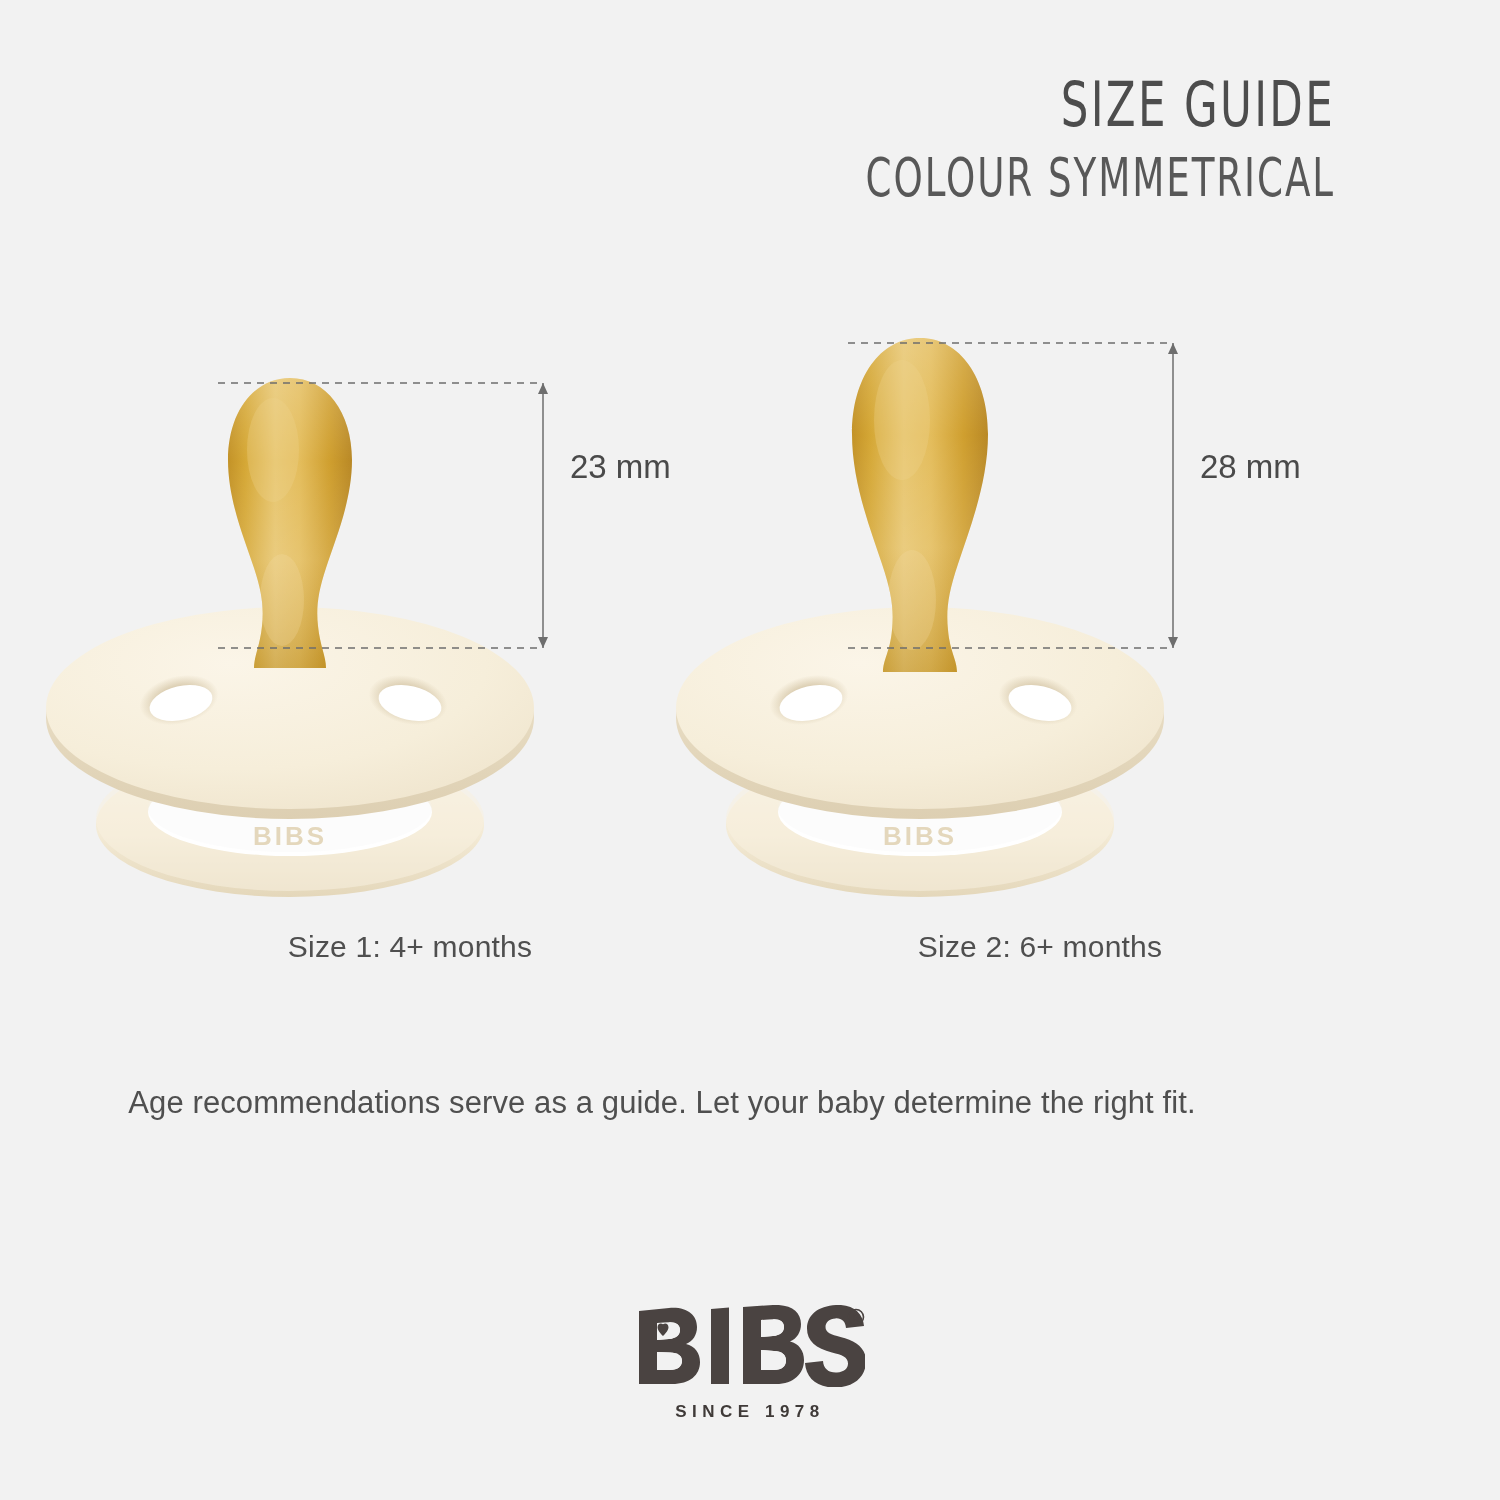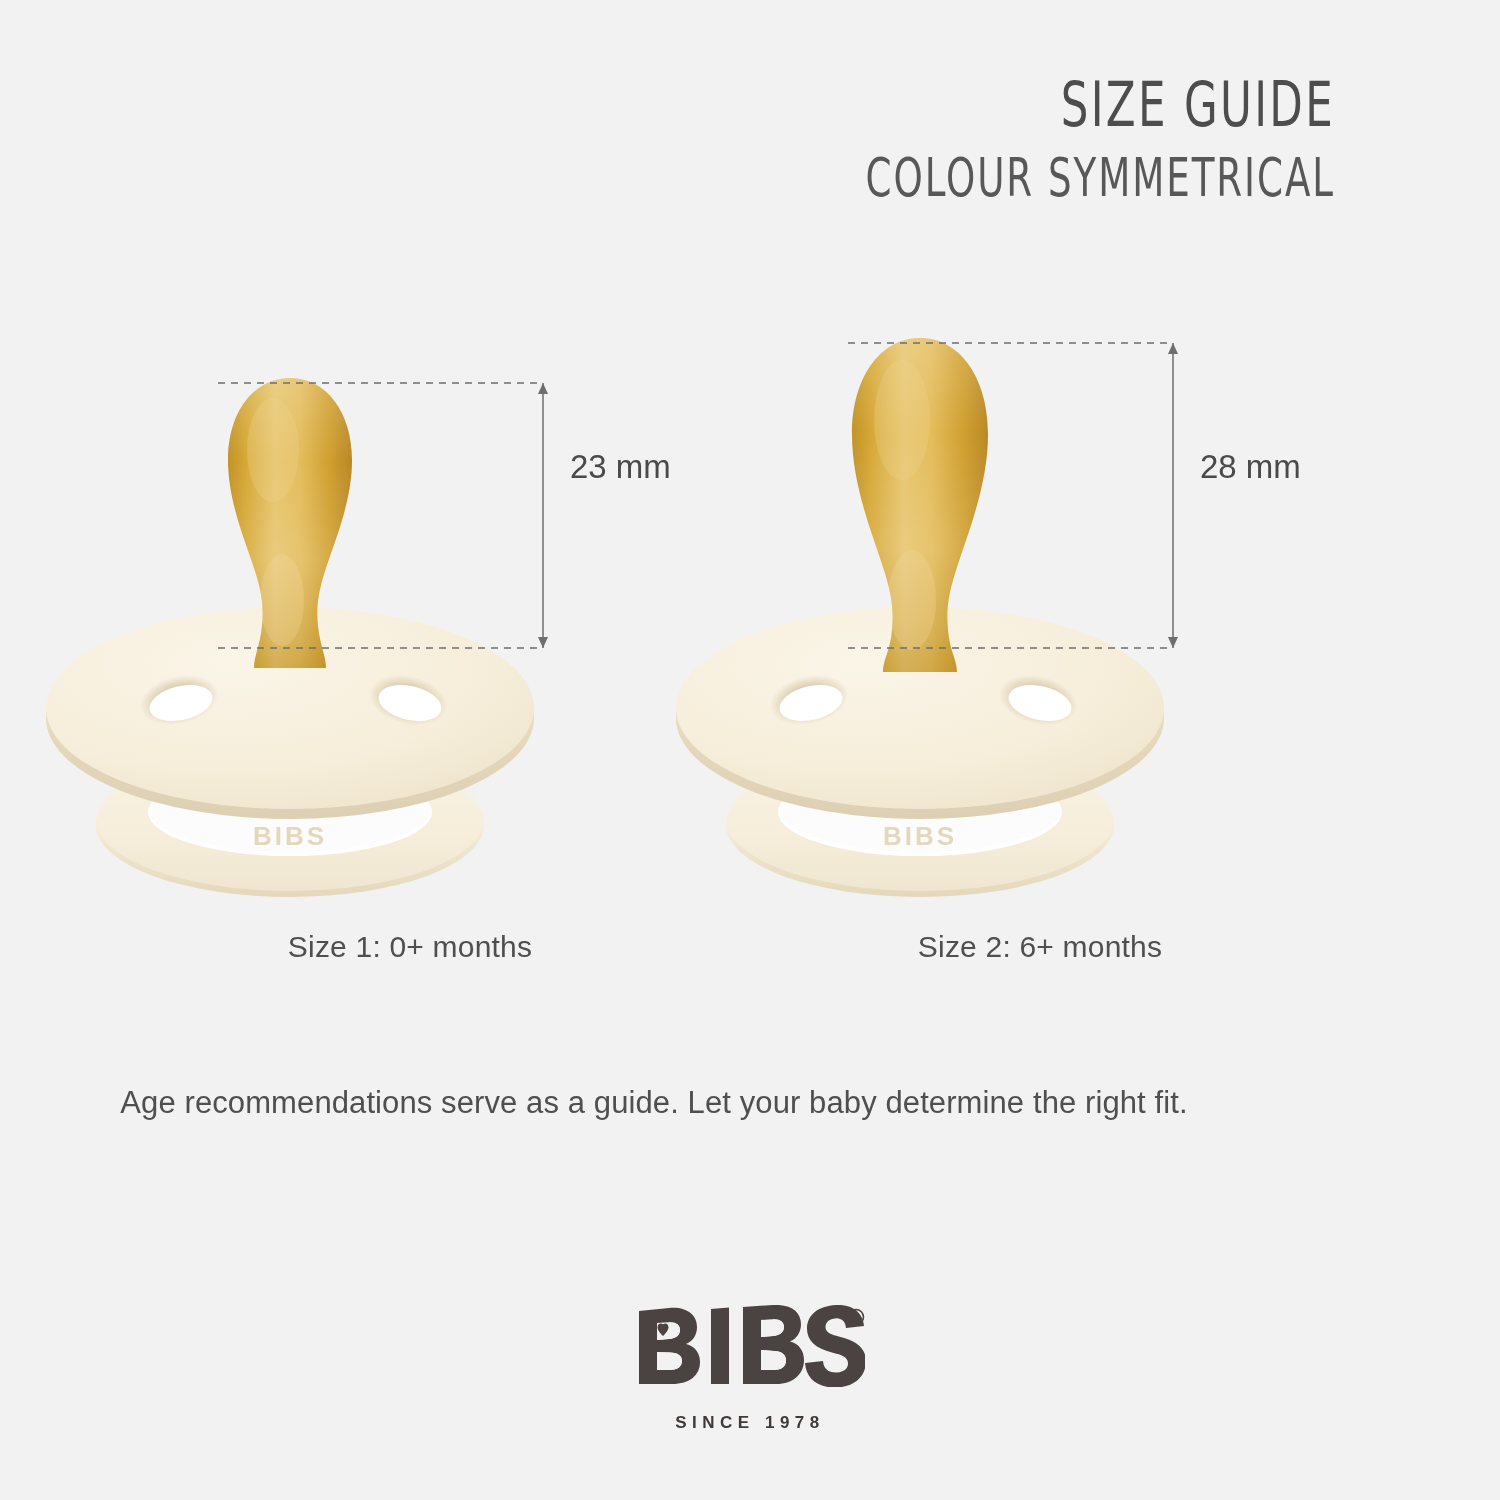--- a/index.html
+++ b/index.html
@@ -89,42 +89,42 @@
     text-align: center;
     font-size: 30px;
     color: #4f4f4f;
     letter-spacing: 0.2px;
   }
 
   
   .footnote {
     position: absolute;
     top: 1085px;
-    left: 0;
+    left: 8px;
     width: 1308px;
     text-align: center;
     font-size: 31px;
     color: #4f4f4f;
     letter-spacing: 0.1px;
   }
 
   
   .brand {
     position: absolute;
     top: 1305px;
     left: 0;
     width: 1500px;
     text-align: center;
   }
   .brand-mark {
     display: inline-block;
     position: relative;
   }
   .brand-since {
-    margin-top: 22px;
+    margin-top: 11px;
     font-size: 17px;
     letter-spacing: 5.5px;
     color: #3f3a38;
     font-weight: 700;
   }
 </style>
 </head>
 <body style="background: rgb(242, 242, 242);">
 
 <div class="stage">
@@ -215,21 +215,21 @@
         <g stroke="#6e6e6e" fill="none">
           <line x1="158" y1="83" x2="478" y2="83" stroke-width="1.6" stroke-dasharray="7 6"></line>
           <line x1="158" y1="348" x2="478" y2="348" stroke-width="1.6" stroke-dasharray="7 6"></line>
           <line x1="483" y1="83" x2="483" y2="348" stroke-width="1.5"></line>
           <path d="M483,83 l-5,11 l10,0 Z" fill="#6e6e6e" stroke="none"></path>
           <path d="M483,348 l-5,-11 l10,0 Z" fill="#6e6e6e" stroke="none"></path>
         </g>
         <text x="510" y="178" font-family="Liberation Sans, sans-serif" font-size="33" fill="#4a4a4a" stroke="none">23 mm</text>
       </svg>
 
-      <div class="size-caption">Size 1: 0+ months</div>
+      <div class="size-caption">Size 1: 4+ months</div>
     </div>
 
     <div class="product right">
       <svg class="pacifier-svg" viewBox="0 0 700 700">
         <defs>
           <linearGradient id="nipple2" x1="0" y1="0" x2="1" y2="0">
             <stop offset="0%" stop-color="#c08d1c"></stop>
             <stop offset="14%" stop-color="#d3a32b"></stop>
             <stop offset="38%" stop-color="#e6c266"></stop>
             <stop offset="58%" stop-color="#e2b953"></stop>

